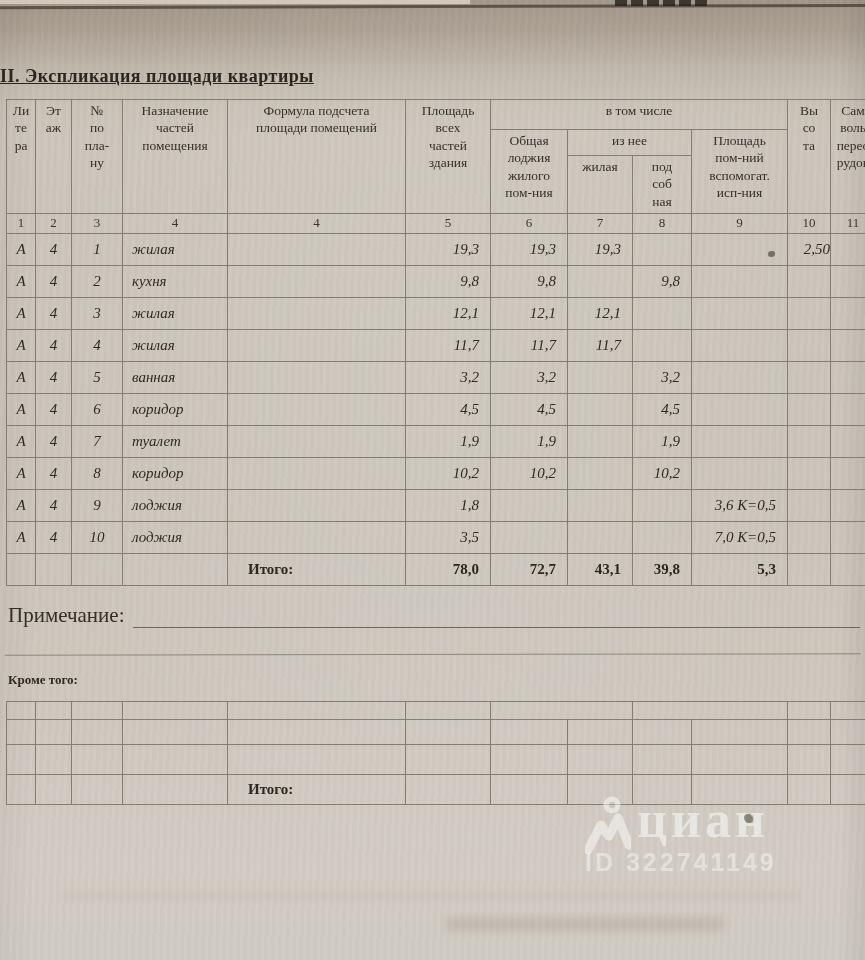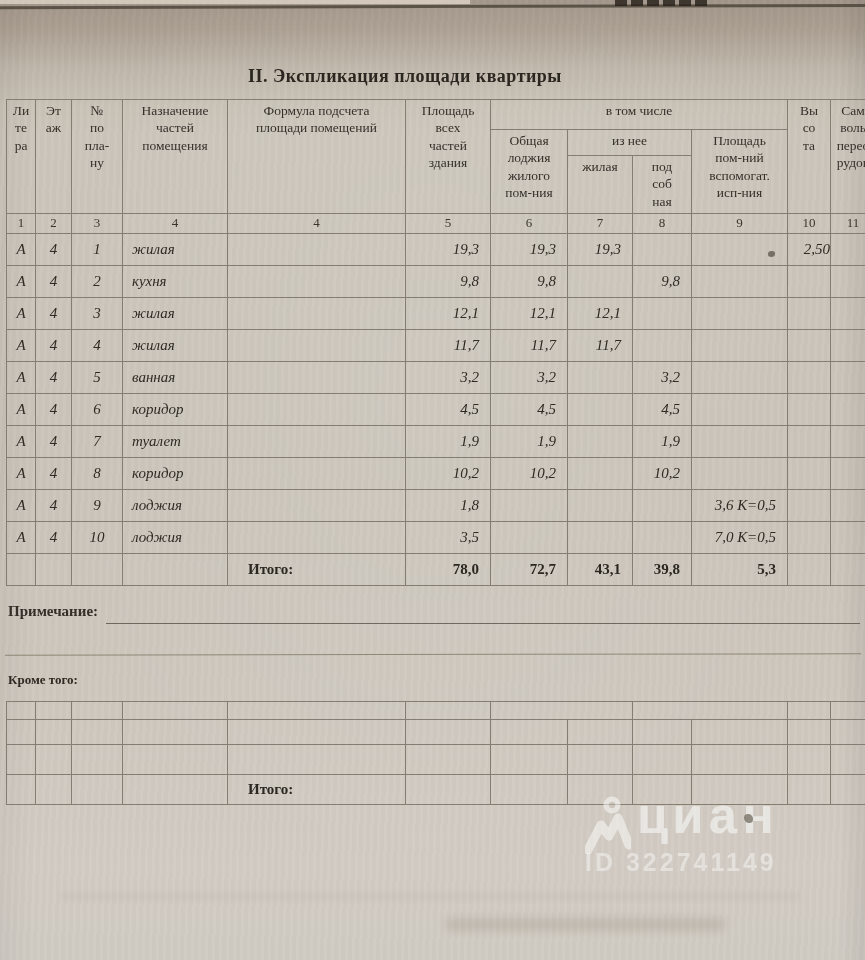--- a/index.html
+++ b/index.html
@@ -10,52 +10,52 @@
       linear-gradient(90deg, rgba(0,0,0,0.03) 0%, rgba(0,0,0,0) 4%, rgba(0,0,0,0) 97%, rgba(0,0,0,0.06) 100%),
       linear-gradient(180deg,#a2968a 0%,#ab9f91 3%,#bfb7aa 7%,#c9c3b8 11%,#ccc6bc 14%,#cbc5bb 50%,#cec8bf 72%,#d2ccc4 90%,#d0cbc3 100%);
   }
   .page::before{content:'';position:absolute;inset:0;pointer-events:none;
     background:repeating-linear-gradient(92deg, rgba(255,255,255,0.02) 0 3px, rgba(0,0,0,0.015) 3px 7px);}
   
   .edge-sliver{position:absolute;top:0;left:0;width:470px;height:4px;background:#ddd5c7;opacity:.8;}
   .edge-line{position:absolute;top:5px;left:0;width:880px;height:3px;background:#4e463a;transform:rotate(-0.15deg);opacity:.85;}
   .edge-dashes{position:absolute;top:0;left:615px;width:92px;height:0;border-top:6px dashed #241f18;opacity:.8;}
 
-  .title{position:absolute;top:66px;left:0;width:810px;text-align:center;
-    font-size:18px;font-weight:bold;color:#2b2620;letter-spacing:.5px;}
+  .title{position:absolute;top:66px;left:0;width:810px;text-align:left;
+    font-size:18px;font-weight:bold;color:#2b2620;letter-spacing:.5px;text-decoration:underline;}
 
   .tbl-wrap{position:absolute;left:6px;top:99px;width:859px;overflow:hidden;}
   table{border-collapse:collapse;table-layout:fixed;width:869px;}
   td,th{border:1px solid #847e72;padding:0;vertical-align:top;color:#35302a;overflow:hidden;}
   .hdr{font-size:13.5px;line-height:1.28;font-weight:normal;text-align:center;padding-top:2px;margin-left:35px;}
   .pre{white-space:pre-line;}
   .numrow td{font-size:13px;text-align:center;line-height:1.1;vertical-align:middle;color:#3a352e;}
   .body-row td{font-size:15px;font-style:italic;vertical-align:middle;color:#2e2a24;}
   .c-center{text-align:center;}
   .c-left{text-align:left;padding-left:9px;}
   .c-num{text-align:right;padding-right:11px;}
   .c-mid{text-align:right;}
   .totals td{font-size:15px;font-weight:bold;vertical-align:middle;color:#2b2721;}
   .totals .lbl{font-style:normal;text-align:left;padding-left:20px;}
 
-  .note-line{position:absolute;left:8px;top:603px;width:852px;display:flex;
-    font-size:15px;color:#332e27;font-weight:bold;}
+  .note-line{position:absolute;left:8px;top:603px;width:852px;display:flex;align-items:flex-end;
+    font-size:21px;color:#332e27;}
   .note-line .rule{flex:1;border-bottom:1.5px solid #6e6densed;border-bottom:1.5px solid #6e685d;margin-left:8px;height:20px;}
   .rule2{position:absolute;left:5px;top:654px;width:856px;height:0;border-top:1.5px solid #79735f;opacity:.75;transform:rotate(-0.1deg);}
   .besides{position:absolute;left:8px;top:672px;font-size:13px;font-weight:bold;color:#2e2922;}
   .tbl2-wrap{position:absolute;left:6px;top:701px;width:859px;overflow:hidden;}
   .b2 td{height:24px;}
   .b2 .thin td{height:17px;}
   .b2 .tall td{height:29px;}
   .b2 .lbl{font-size:15px;font-weight:bold;color:#2b2721;text-align:left;padding-left:20px;vertical-align:middle;}
 
   
   .wm{position:absolute;left:585px;top:792px;width:240px;height:90px;pointer-events:none;}
   .wm-logo{position:absolute;left:0;top:4px;opacity:.5;}
-  .wm-brand{position:absolute;left:52px;top:2px;font-family:Liberation Mono, monospace;
+  .wm-brand{position:absolute;left:52px;top:2px;font-family:Liberation Serif, serif;
     font-weight:bold;font-size:52px;line-height:1;color:rgba(255,255,255,0.52);letter-spacing:4px;}
   .wm-id{position:absolute;left:0;top:56px;font-family:"Liberation Sans","DejaVu Sans",sans-serif;
     font-weight:bold;font-size:25px;color:rgba(255,255,255,0.42);letter-spacing:3px;white-space:nowrap;}
 
   .spot1{position:absolute;left:768px;top:251px;width:7px;height:6px;background:#5a544a;border-radius:50% 40% 55% 45%;opacity:.75;filter:blur(.4px);}
   .spot2{position:absolute;left:744px;top:814px;width:9px;height:9px;background:#6b6458;border-radius:45% 55% 40% 60%;opacity:.7;filter:blur(.6px);}
   .bleed{position:absolute;left:445px;top:918px;width:280px;height:13px;background:#8a7f6c;opacity:.22;border-radius:6px;filter:blur(4px);}
   .bleed2{position:absolute;left:60px;top:894px;width:740px;height:5px;background:#9b9182;opacity:.14;filter:blur(3px);}
 </style>
 </head>

